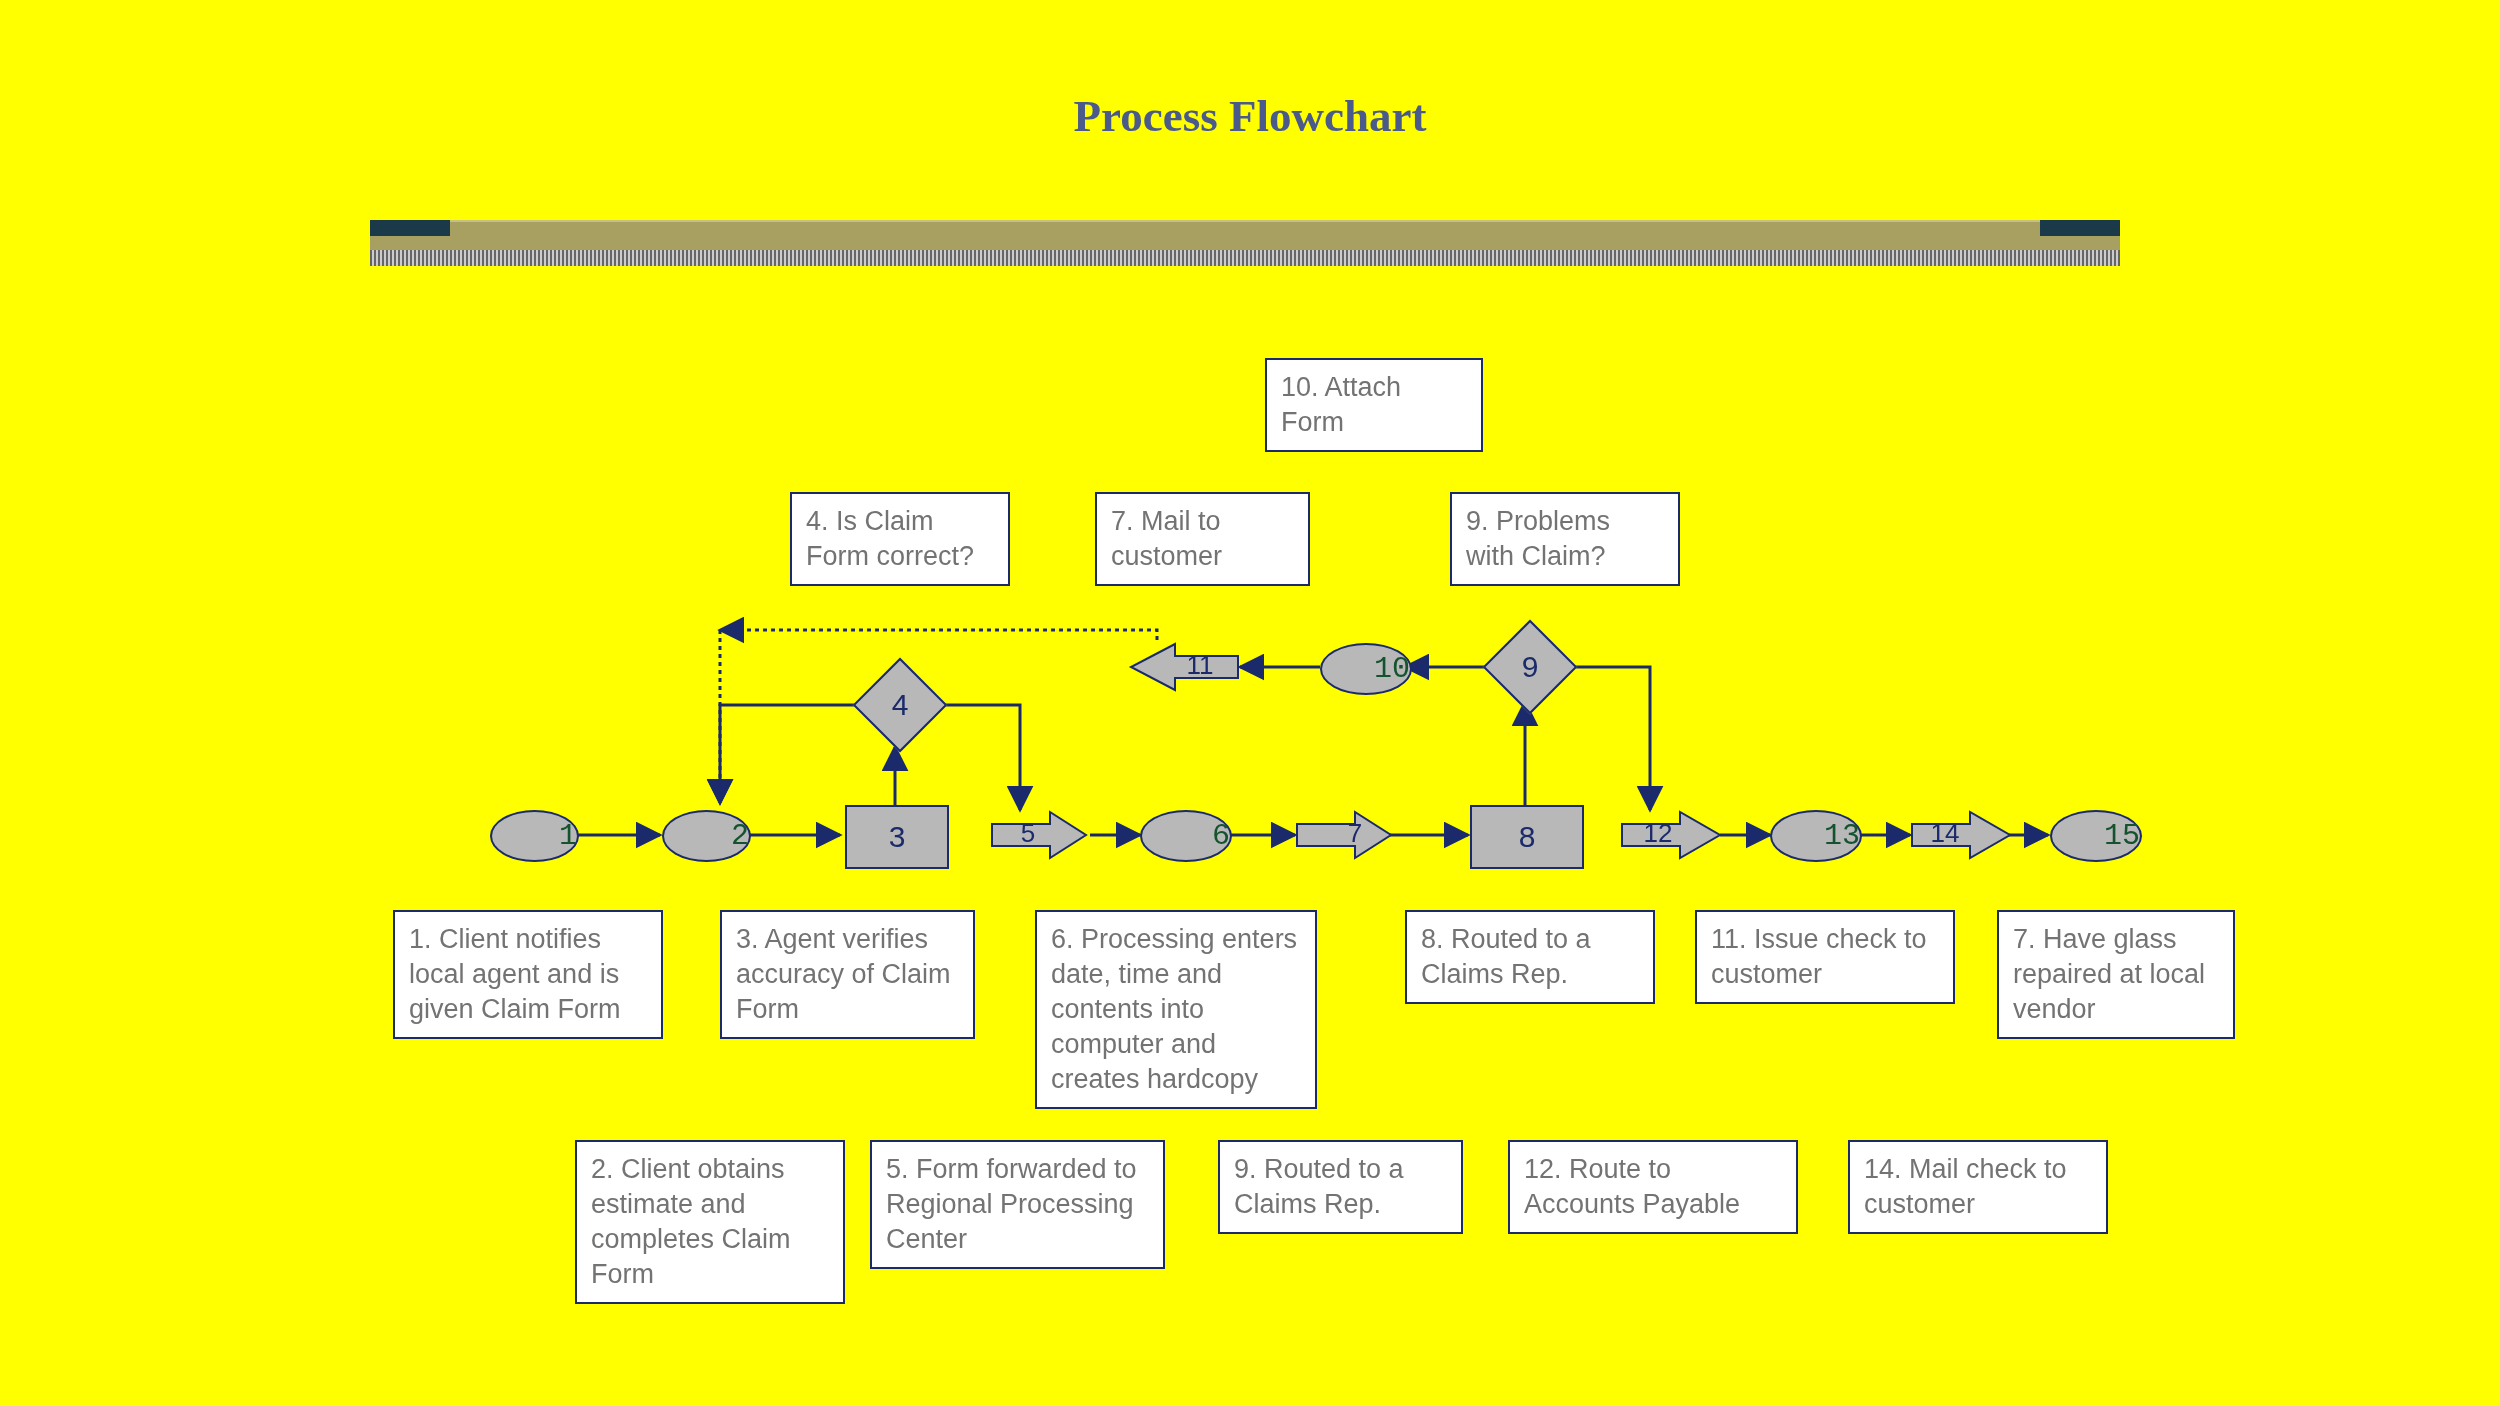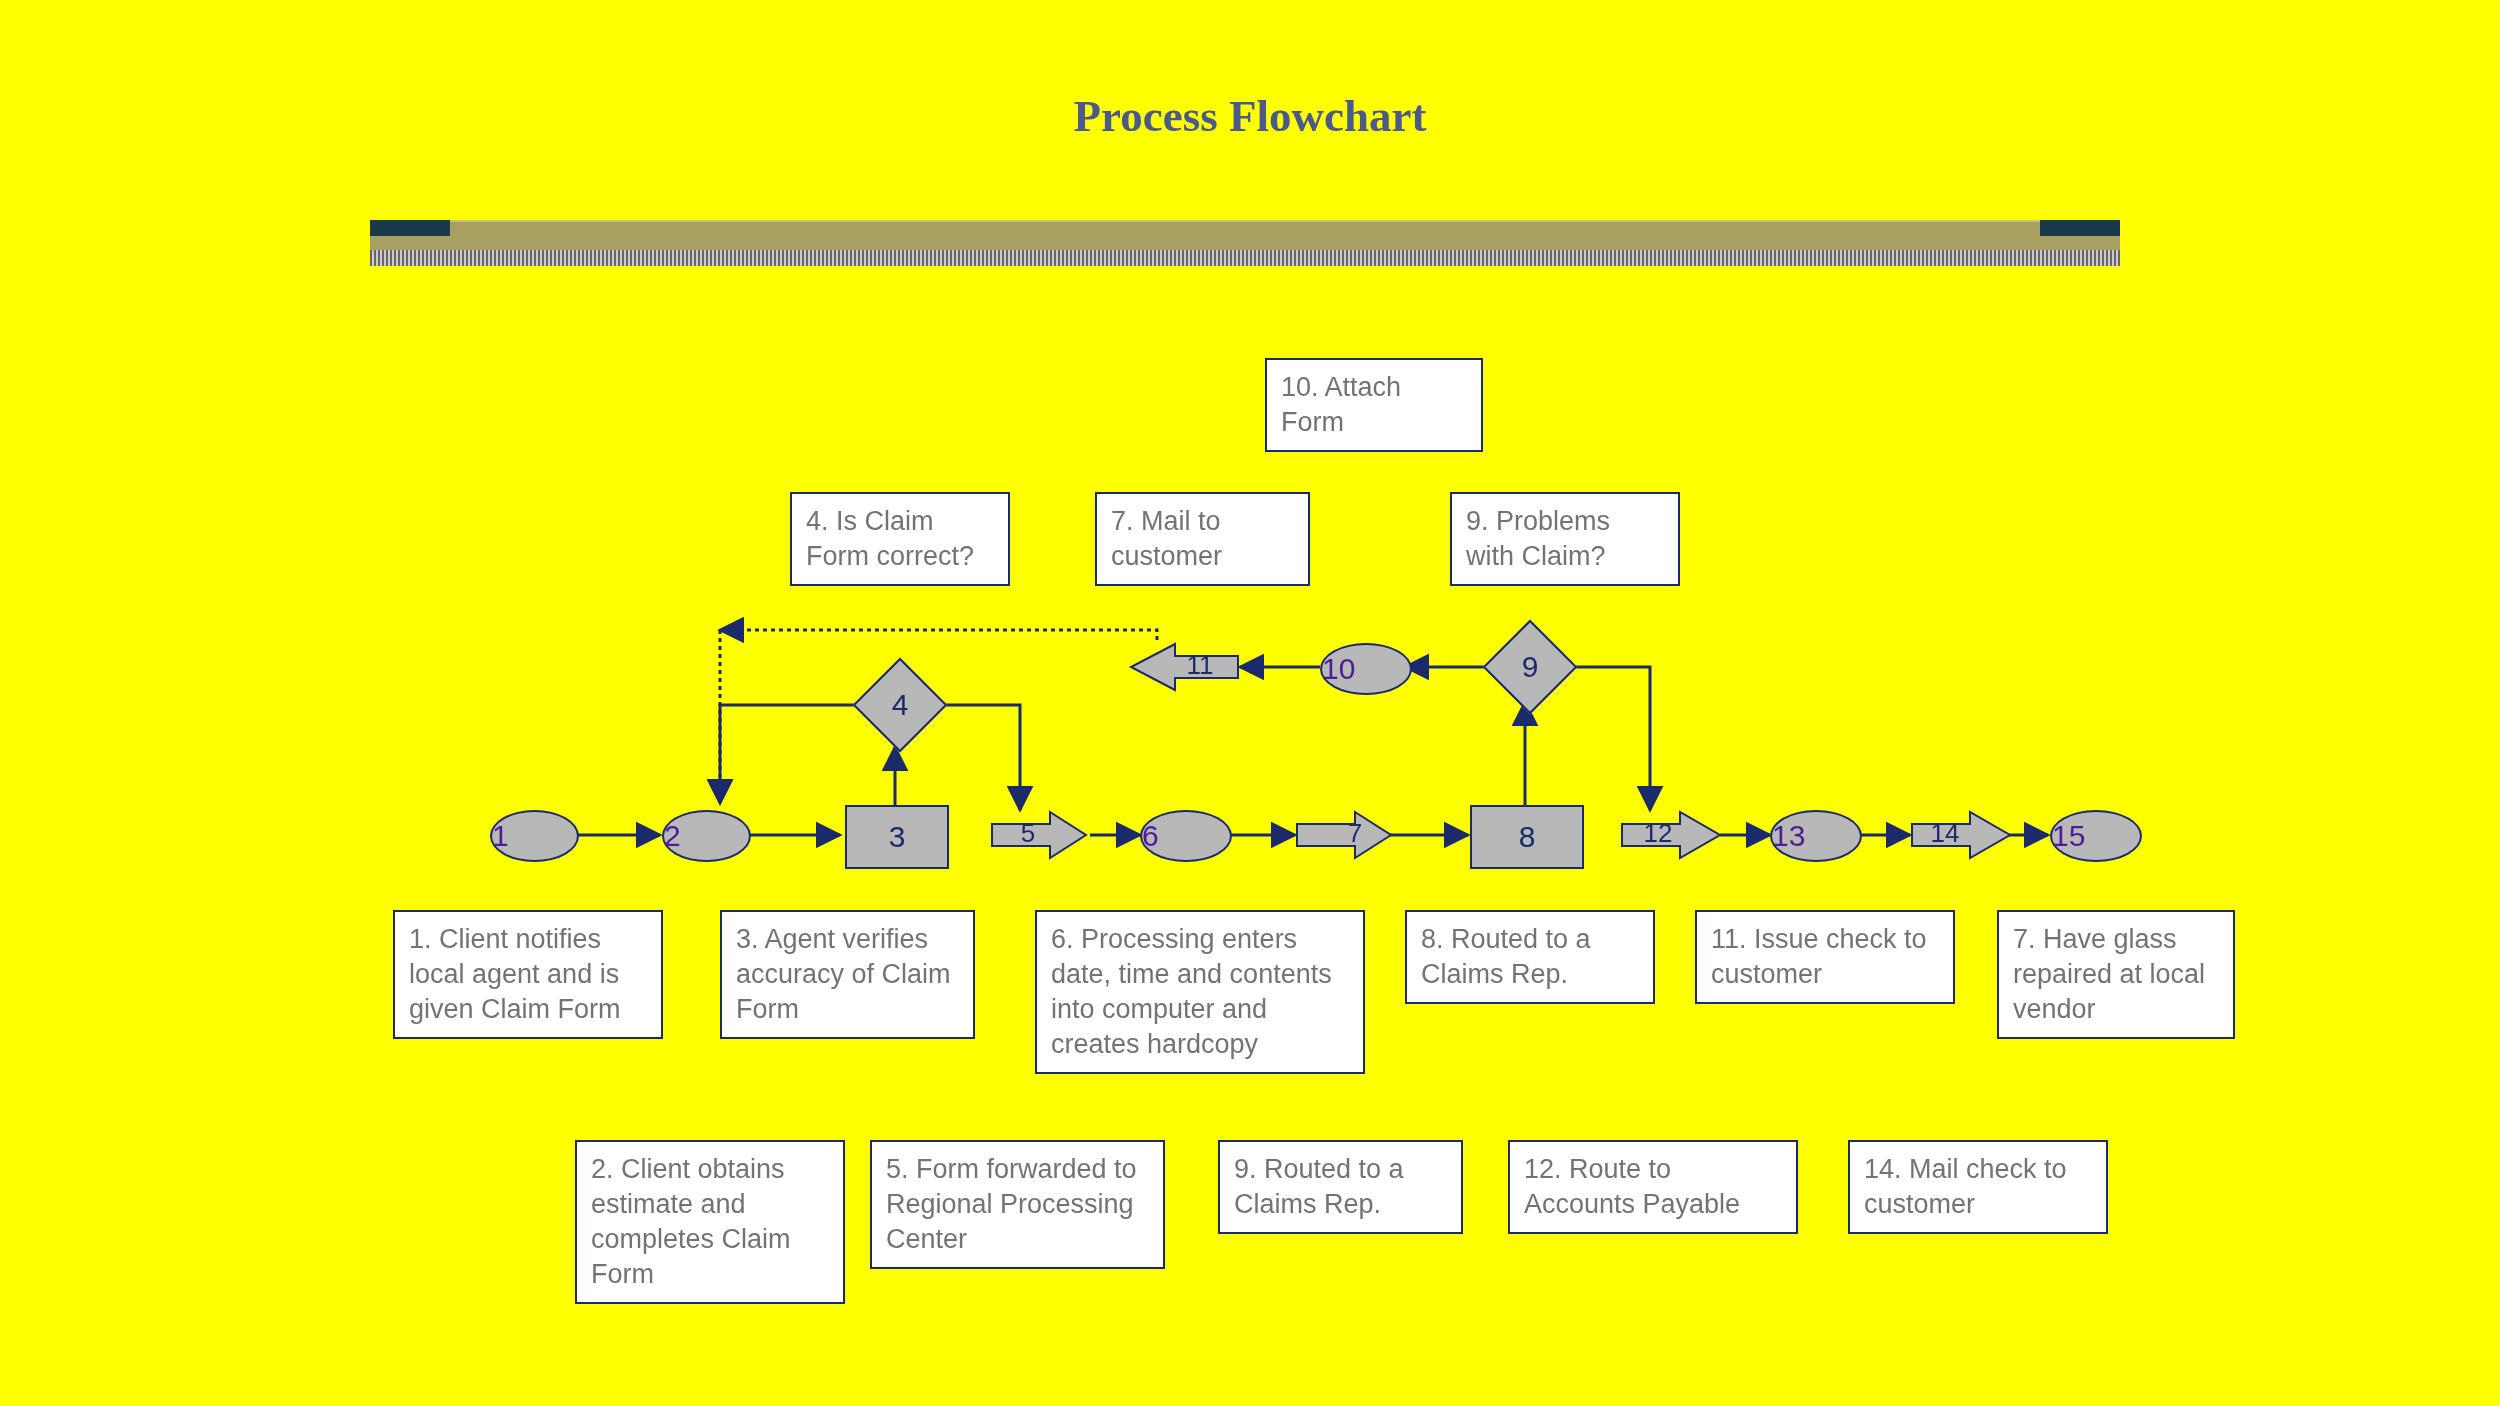--- a/index.html
+++ b/index.html
@@ -68,23 +68,23 @@
     padding:10px 14px;
     box-sizing:border-box;
   }
 
   
   .ellipse{
     position:absolute;
     background:#b8b8b8;
     border:2px solid #1a2a6a;
     border-radius:50%;
-    color:#4c1d95;
+    color:#14532d;
     font-size:30px;
-    display:flex;align-items:center;justify-content:flex-start;
+    display:flex;align-items:center;justify-content:flex-end;font-family:Liberation Mono, monospace;
   }
   .rect{
     position:absolute;
     background:#b8b8b8;
     border:2px solid #1a2a6a;
     color:#1a2a6a;
     font-size:30px;
     display:flex;align-items:center;justify-content:center;
   }
   .diamond{
@@ -241,21 +241,21 @@
 
   <div class="ellipse" style="left:2050px;top:810px;width:88px;height:48px">
       <span>15</span>
     </div>
 
   <div class="label" style="left:393px;top:910px;width:270px">1. Client notifies local agent and is given Claim Form</div>
   <div class="label" style="left:575px;top:1140px;width:270px">2. Client obtains estimate and completes Claim Form</div>
   <div class="label" style="left:720px;top:910px;width:255px">3. Agent verifies accuracy of Claim Form</div>
   <div class="label" style="left:790px;top:492px;width:220px">4. Is Claim Form correct?</div>
   <div class="label" style="left:870px;top:1140px;width:295px">5. Form forwarded to Regional Processing Center</div>
-  <div class="label" style="left:1035px;top:910px;width:330px">6. Processing enters date, time and contents into computer and creates hardcopy</div>
+  <div class="label" style="left:1035px;top:910px;width:282px">6. Processing enters date, time and contents into computer and creates hardcopy</div>
   <div class="label" style="left:1218px;top:1140px;width:245px">9. Routed to a Claims Rep.</div>
   <div class="label" style="left:1405px;top:910px;width:250px">8. Routed to a Claims Rep.</div>
   <div class="label" style="left:1450px;top:492px;width:230px">9. Problems with Claim?</div>
   <div class="label" style="left:1265px;top:358px;width:218px">10. Attach Form</div>
   <div class="label" style="left:1095px;top:492px;width:215px">7. Mail to customer</div>
   <div class="label" style="left:1508px;top:1140px;width:290px">12. Route to Accounts Payable</div>
   <div class="label" style="left:1695px;top:910px;width:260px">11. Issue check to customer</div>
   <div class="label" style="left:1848px;top:1140px;width:260px">14. Mail check to customer</div>
   <div class="label" style="left:1997px;top:910px;width:238px">7. Have glass repaired at local vendor</div>
 

